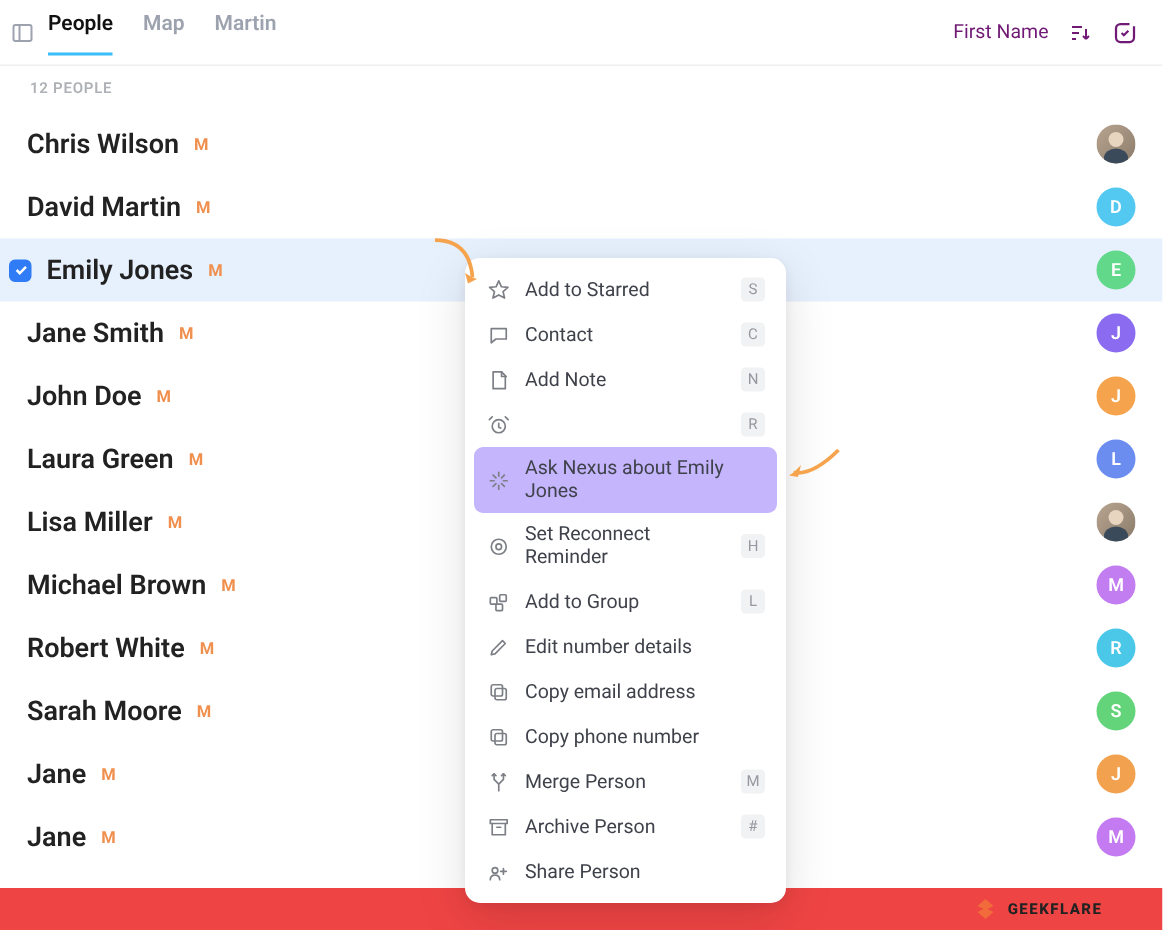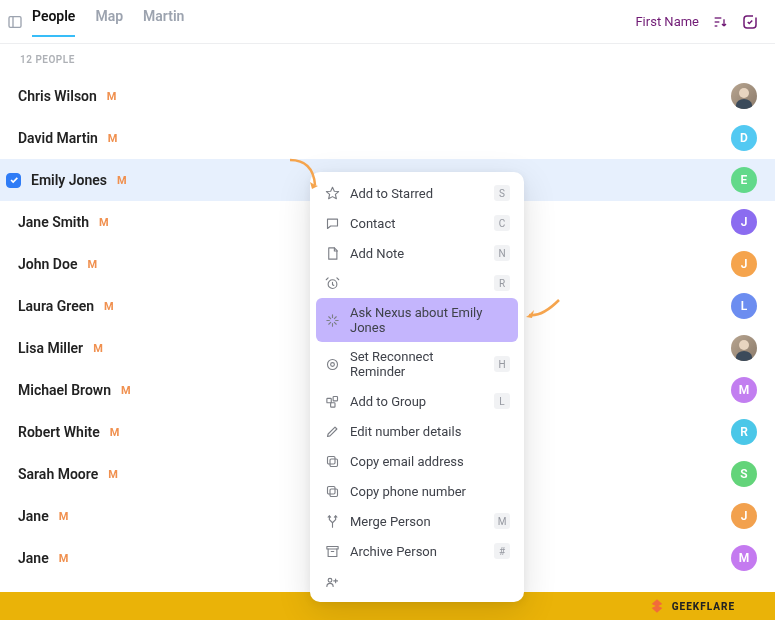--- a/index.html
+++ b/index.html
@@ -116,21 +116,21 @@
     .row.selected .checkbox {
       display: flex;
       background: #2f7cf6;
       border-color: #2f7cf6;
     }
     .checkbox svg {
       width: 10px;
       height: 10px;
     }
     .name {
-      font-size: 14px;
+      font-size: 18px;
       font-weight: 600;
       color: #222;
     }
     .marker {
       font-size: 11px;
       font-weight: 700;
       color: #f0904f;
     }
     .avatar {
       width: 26px;
@@ -233,21 +233,21 @@
       left: 524px;
       width: 40px;
       height: 30px;
     }
     .footer {
       position: absolute;
       bottom: 0;
       left: 0;
       right: 0;
       height: 28px;
-      background: #eab308;
+      background: #ef4444;
       display: flex;
       align-items: center;
       justify-content: flex-end;
       padding-right: 40px;
       gap: 6px;
     }
     .footer-logo {
       width: 18px;
       height: 18px;
       display: flex;
@@ -505,20 +505,21 @@
       <span class="menu-key">#</span>
     </div>
     <div class="menu-item">
       <span class="menu-icon">
         <svg viewBox="0 0 24 24" width="15" height="15" fill="none" stroke="currentColor" stroke-width="1.8" stroke-linecap="round" stroke-linejoin="round">
           <circle cx="8" cy="10" r="3"></circle>
           <path d="M3 20c0-3 2-5 5-5s5 2 5 5"></path>
           <path d="M17 8v6M14 11h6"></path>
         </svg>
       </span>
+      <span class="menu-label">Share Person</span>
     </div>
   </div>
 
 <svg class="arrow left" viewBox="0 0 40 40">
   <path d="M5 5 Q 28 5 30 30" fill="none" stroke="#f5a44d" stroke-width="2.5"></path>
   <path d="M30 30 l-5 -3 l2 7 l6 -3 z" fill="#f5a44d"></path>
 </svg>
 <svg class="arrow right" viewBox="0 0 40 30">
   <path d="M35 5 Q 18 22 5 20" fill="none" stroke="#f5a44d" stroke-width="2.5"></path>
   <path d="M5 20 l5 -5 l-2 8 l-6 -1 z" fill="#f5a44d"></path>

